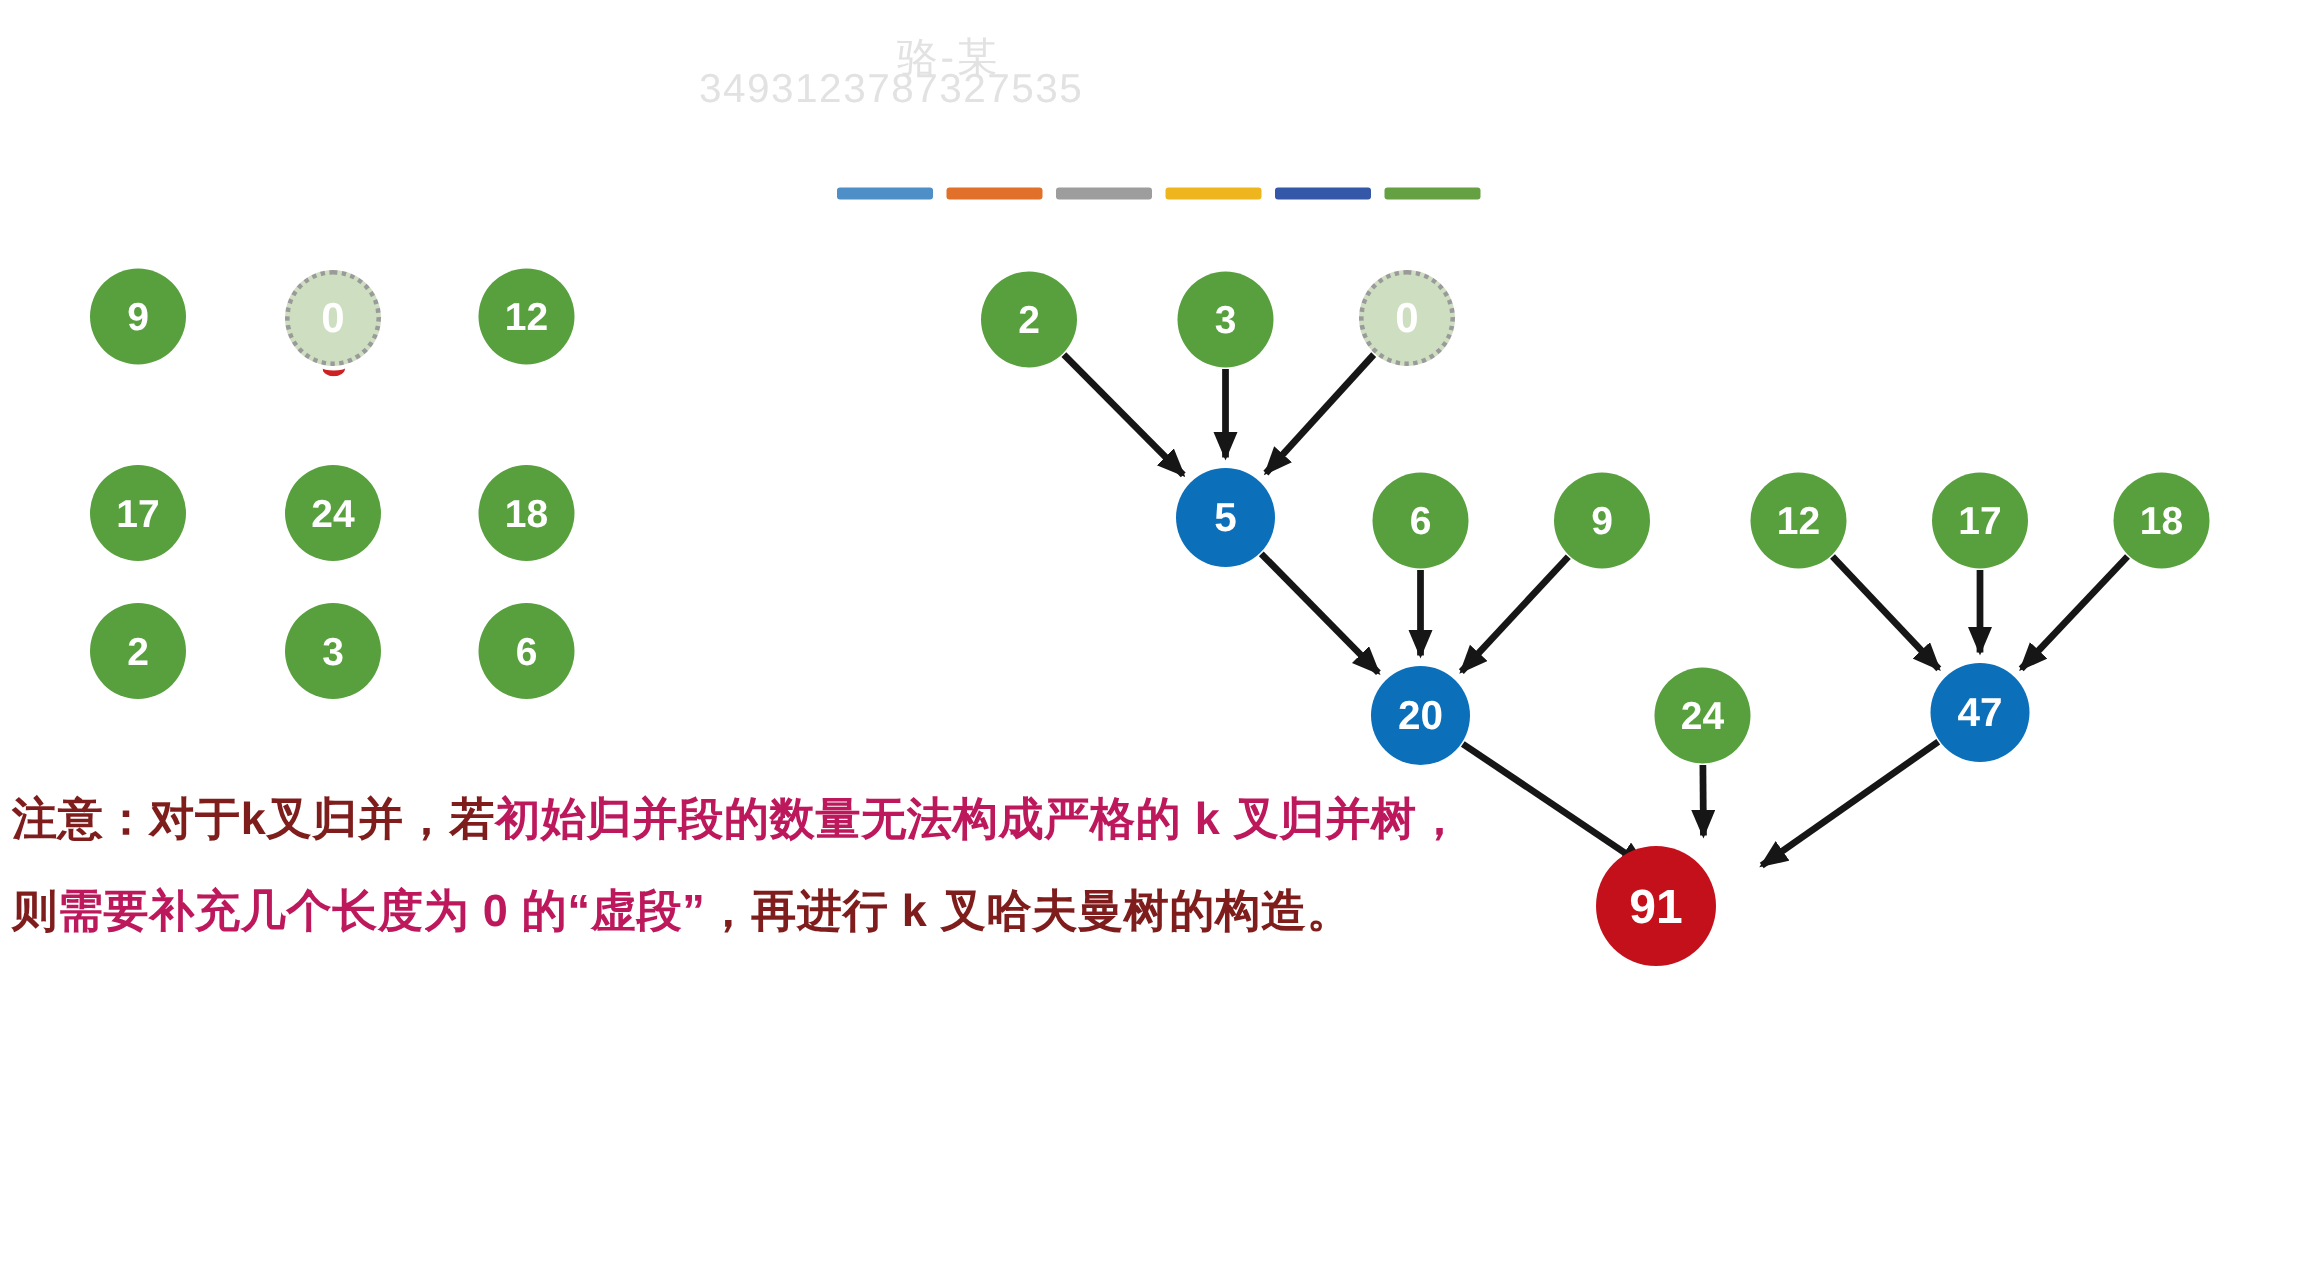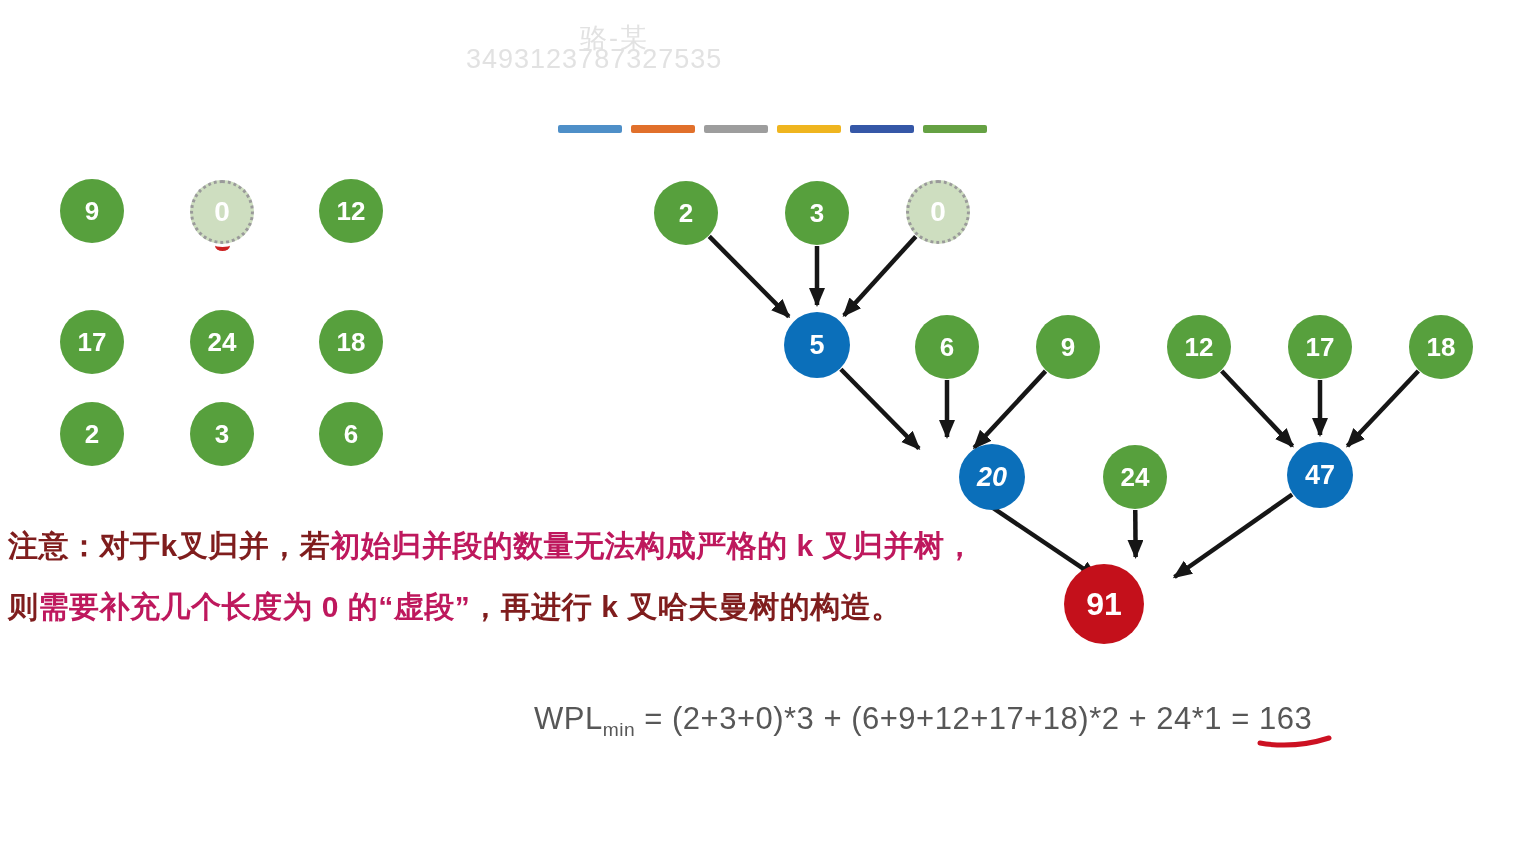--- a/index.html
+++ b/index.html
@@ -2,21 +2,21 @@
 <html><head>
 <meta charset="utf-8">
 <style>
   html,body{margin:0;padding:0;background:#fff;}
   .page{
     position:relative;width:1540px;height:842px;background:#ffffff;overflow:hidden;
     font-family:"Liberation Sans","DejaVu Sans",sans-serif;
   }
   
   .wm{position:absolute;color:#e2e2e2;font-weight:400;user-select:none;}
-  .wm1{left:580px;top:20px;font-size:27px;letter-spacing:2px;}
+  .wm1{left:598px;top:20px;font-size:27px;letter-spacing:2px;}
   .wm2{left:466px;top:44px;font-size:27px;letter-spacing:1px;}
   
   .title{
     position:absolute;left:50%;top:54px;transform:translateX(-50%);
     margin:0;font-size:45px;font-weight:700;color:#3d87c8;letter-spacing:2px;white-space:nowrap;
   }
   
   .bars{position:absolute;left:558px;top:125px;display:flex;gap:9px;}
   .bar{width:64px;height:8px;border-radius:2px;}
   
@@ -108,27 +108,24 @@
   <div id="tree">
       <div class="node leaf" style="left: 686px; top: 213px;">2</div>
       <div class="node leaf" style="left: 817px; top: 213px;">3</div>
       <div class="node virtual" style="left: 938px; top: 212px;">0</div>
       <div class="node internal" style="left: 817px; top: 345px;">5</div>
       <div class="node leaf" style="left: 947px; top: 347px;">6</div>
       <div class="node leaf" style="left: 1068px; top: 347px;">9</div>
       <div class="node leaf" style="left: 1199px; top: 347px;">12</div>
       <div class="node leaf" style="left: 1320px; top: 347px;">17</div>
       <div class="node leaf" style="left: 1441px; top: 347px;">18</div>
-      <div class="node internal" style="left: 992px; top: 477px; font-style: italic;">20</div>
+      <div class="node internal" style="left: 947px; top: 477px;">20</div>
       <div class="node leaf" style="left: 1135px; top: 477px;">24</div>
       <div class="node internal" style="left: 1320px; top: 475px;">47</div>
       <div class="node root" style="left: 1104px; top: 604px;">91</div>
     </div>
 
   <p class="note-line l1" id="note1"><span class="seg-dark">注意：对于k叉归并，若</span><span class="seg-red">初始归并段的数量无法构成严格的 k 叉归并树，</span></p>
   <p class="note-line l2" id="note2"><span class="seg-dark">则</span><span class="seg-red">需要补充几个长度为 0 的“虚段”</span><span class="seg-dark">，再进行 k 叉哈夫曼树的构造。</span></p>
 
-  <div class="formula"><span>WPL</span><sub>min</sub><span> = (2+3+0)*3 + (6+9+12+17+18)*2 + 24*1 = </span><span class="result"><span>163</span><svg class="scribble" viewBox="0 0 78 15">
-          <path d="M4 9 Q 38 15 73 4" fill="none" stroke="#cc1122" stroke-width="5" stroke-linecap="round"></path>
-        </svg></span></div>
 
 
 </div>
 
 </body></html>

